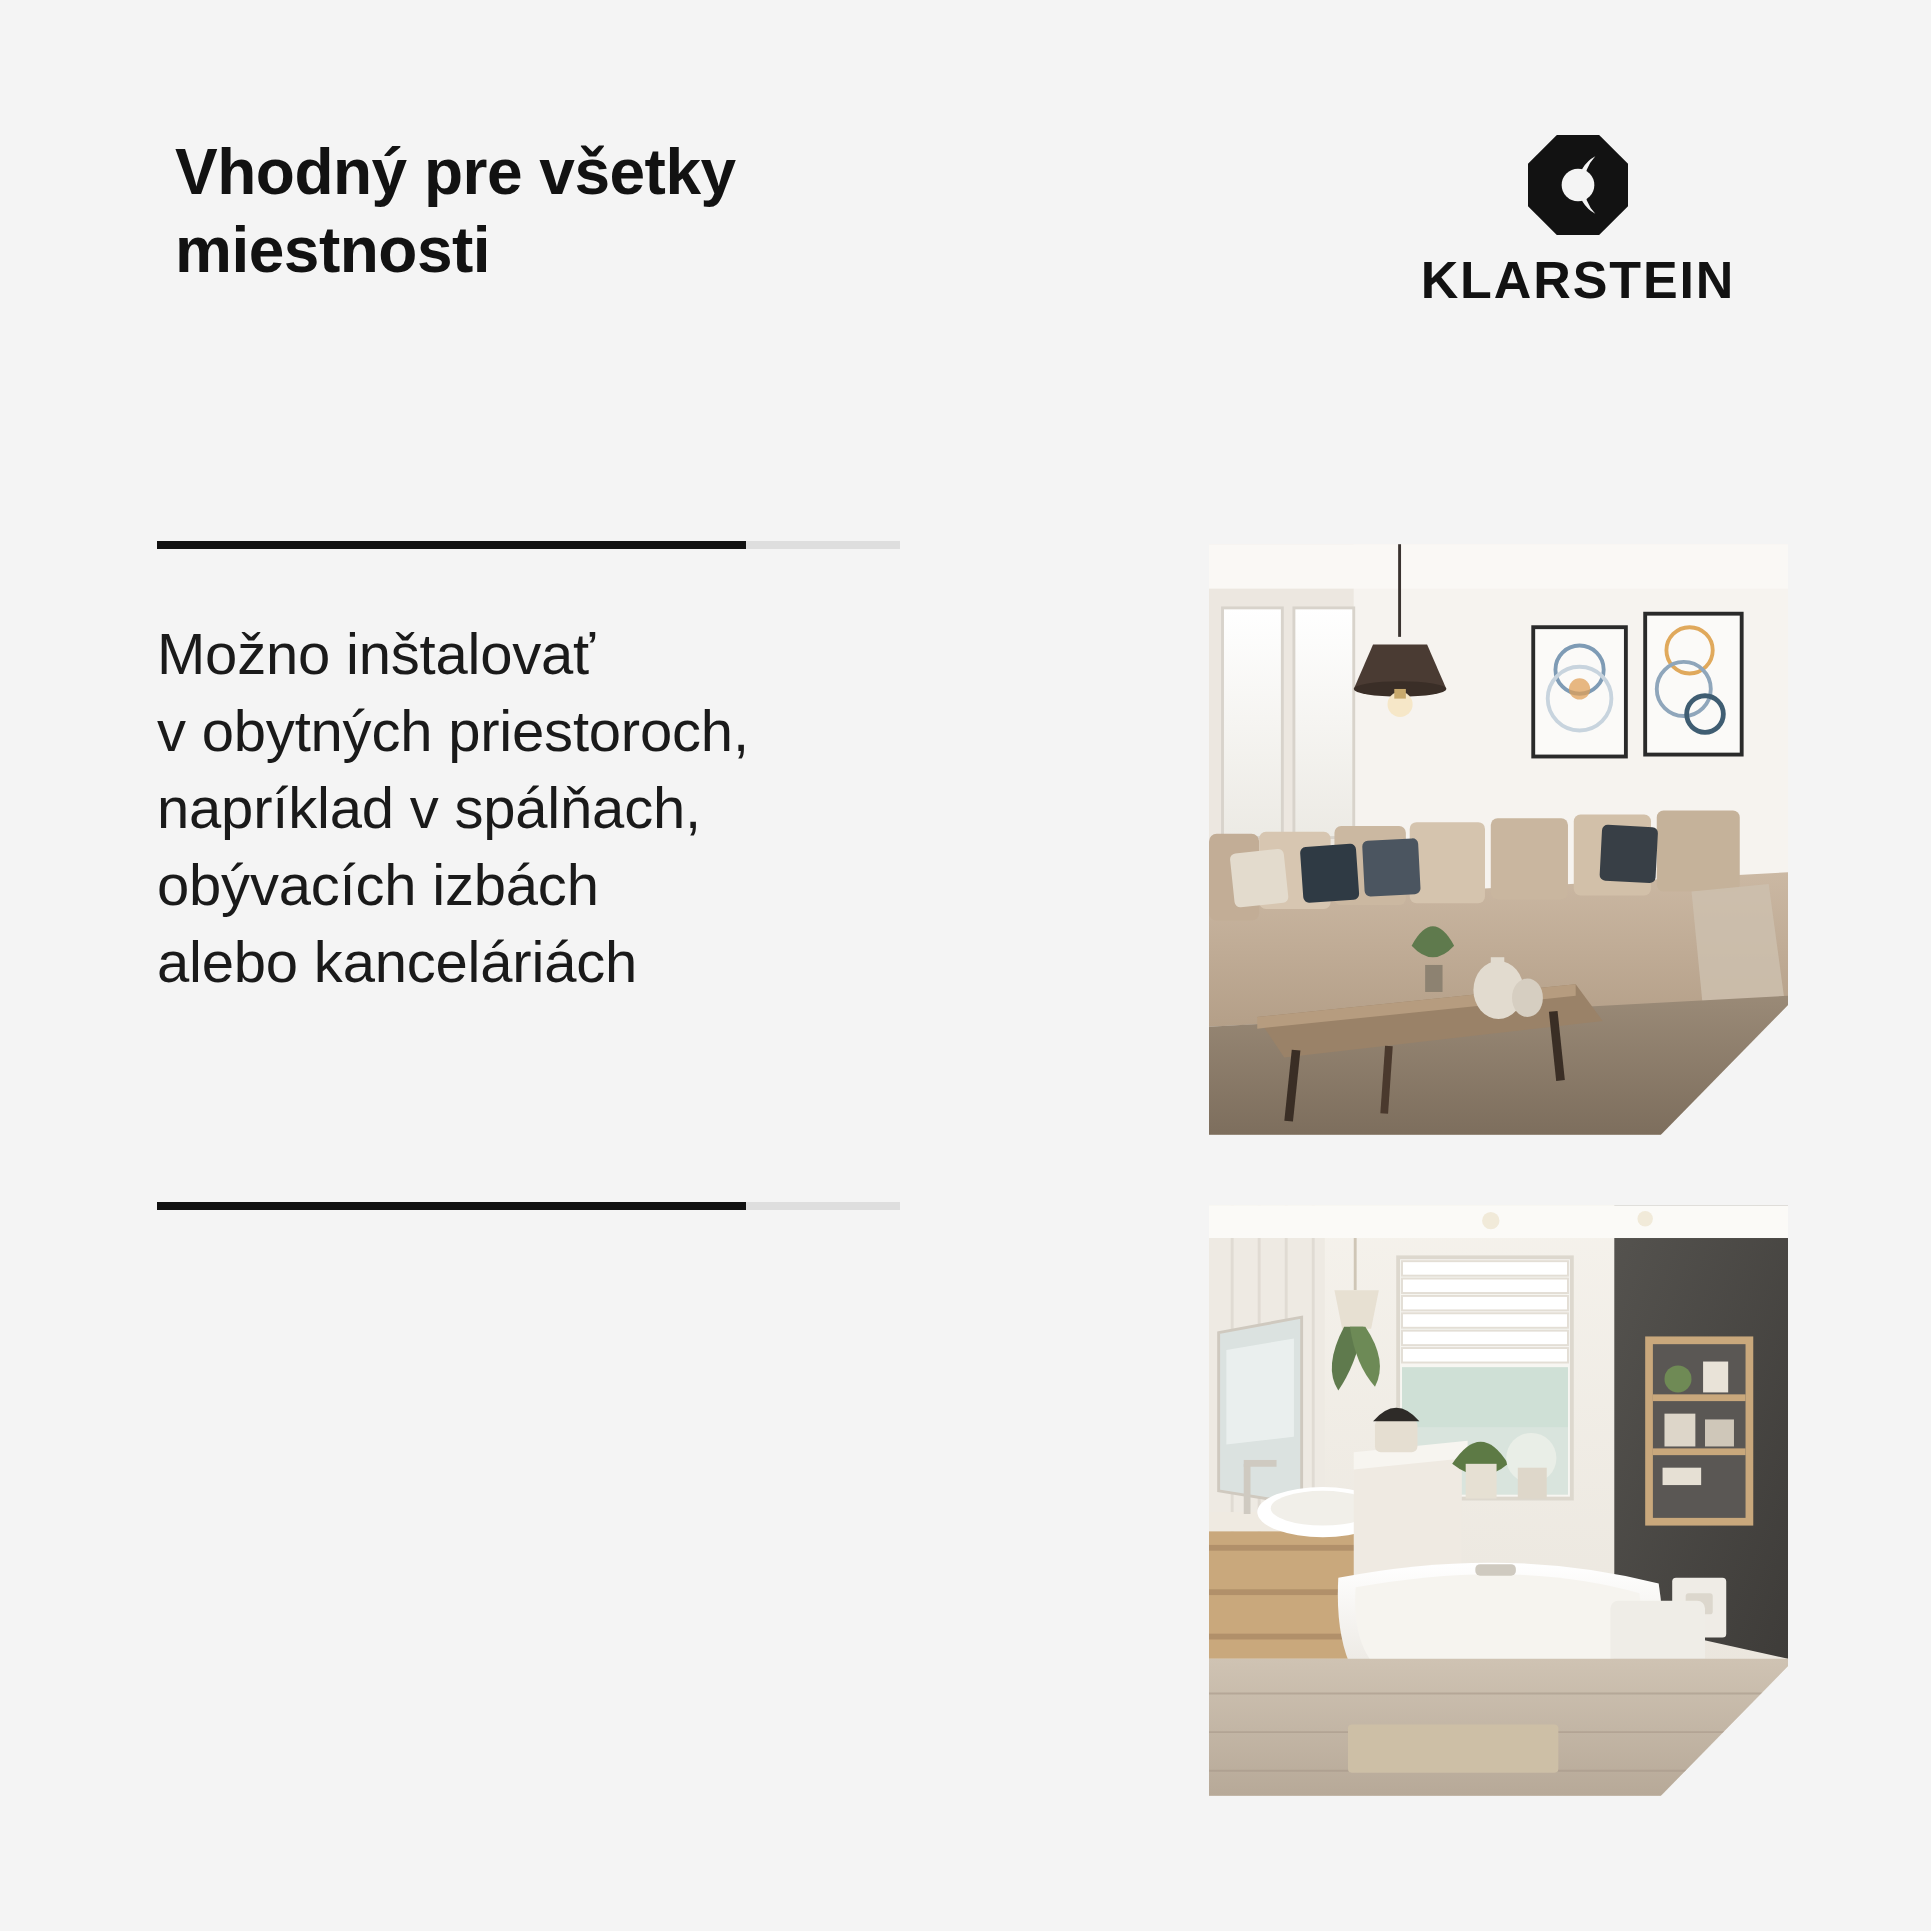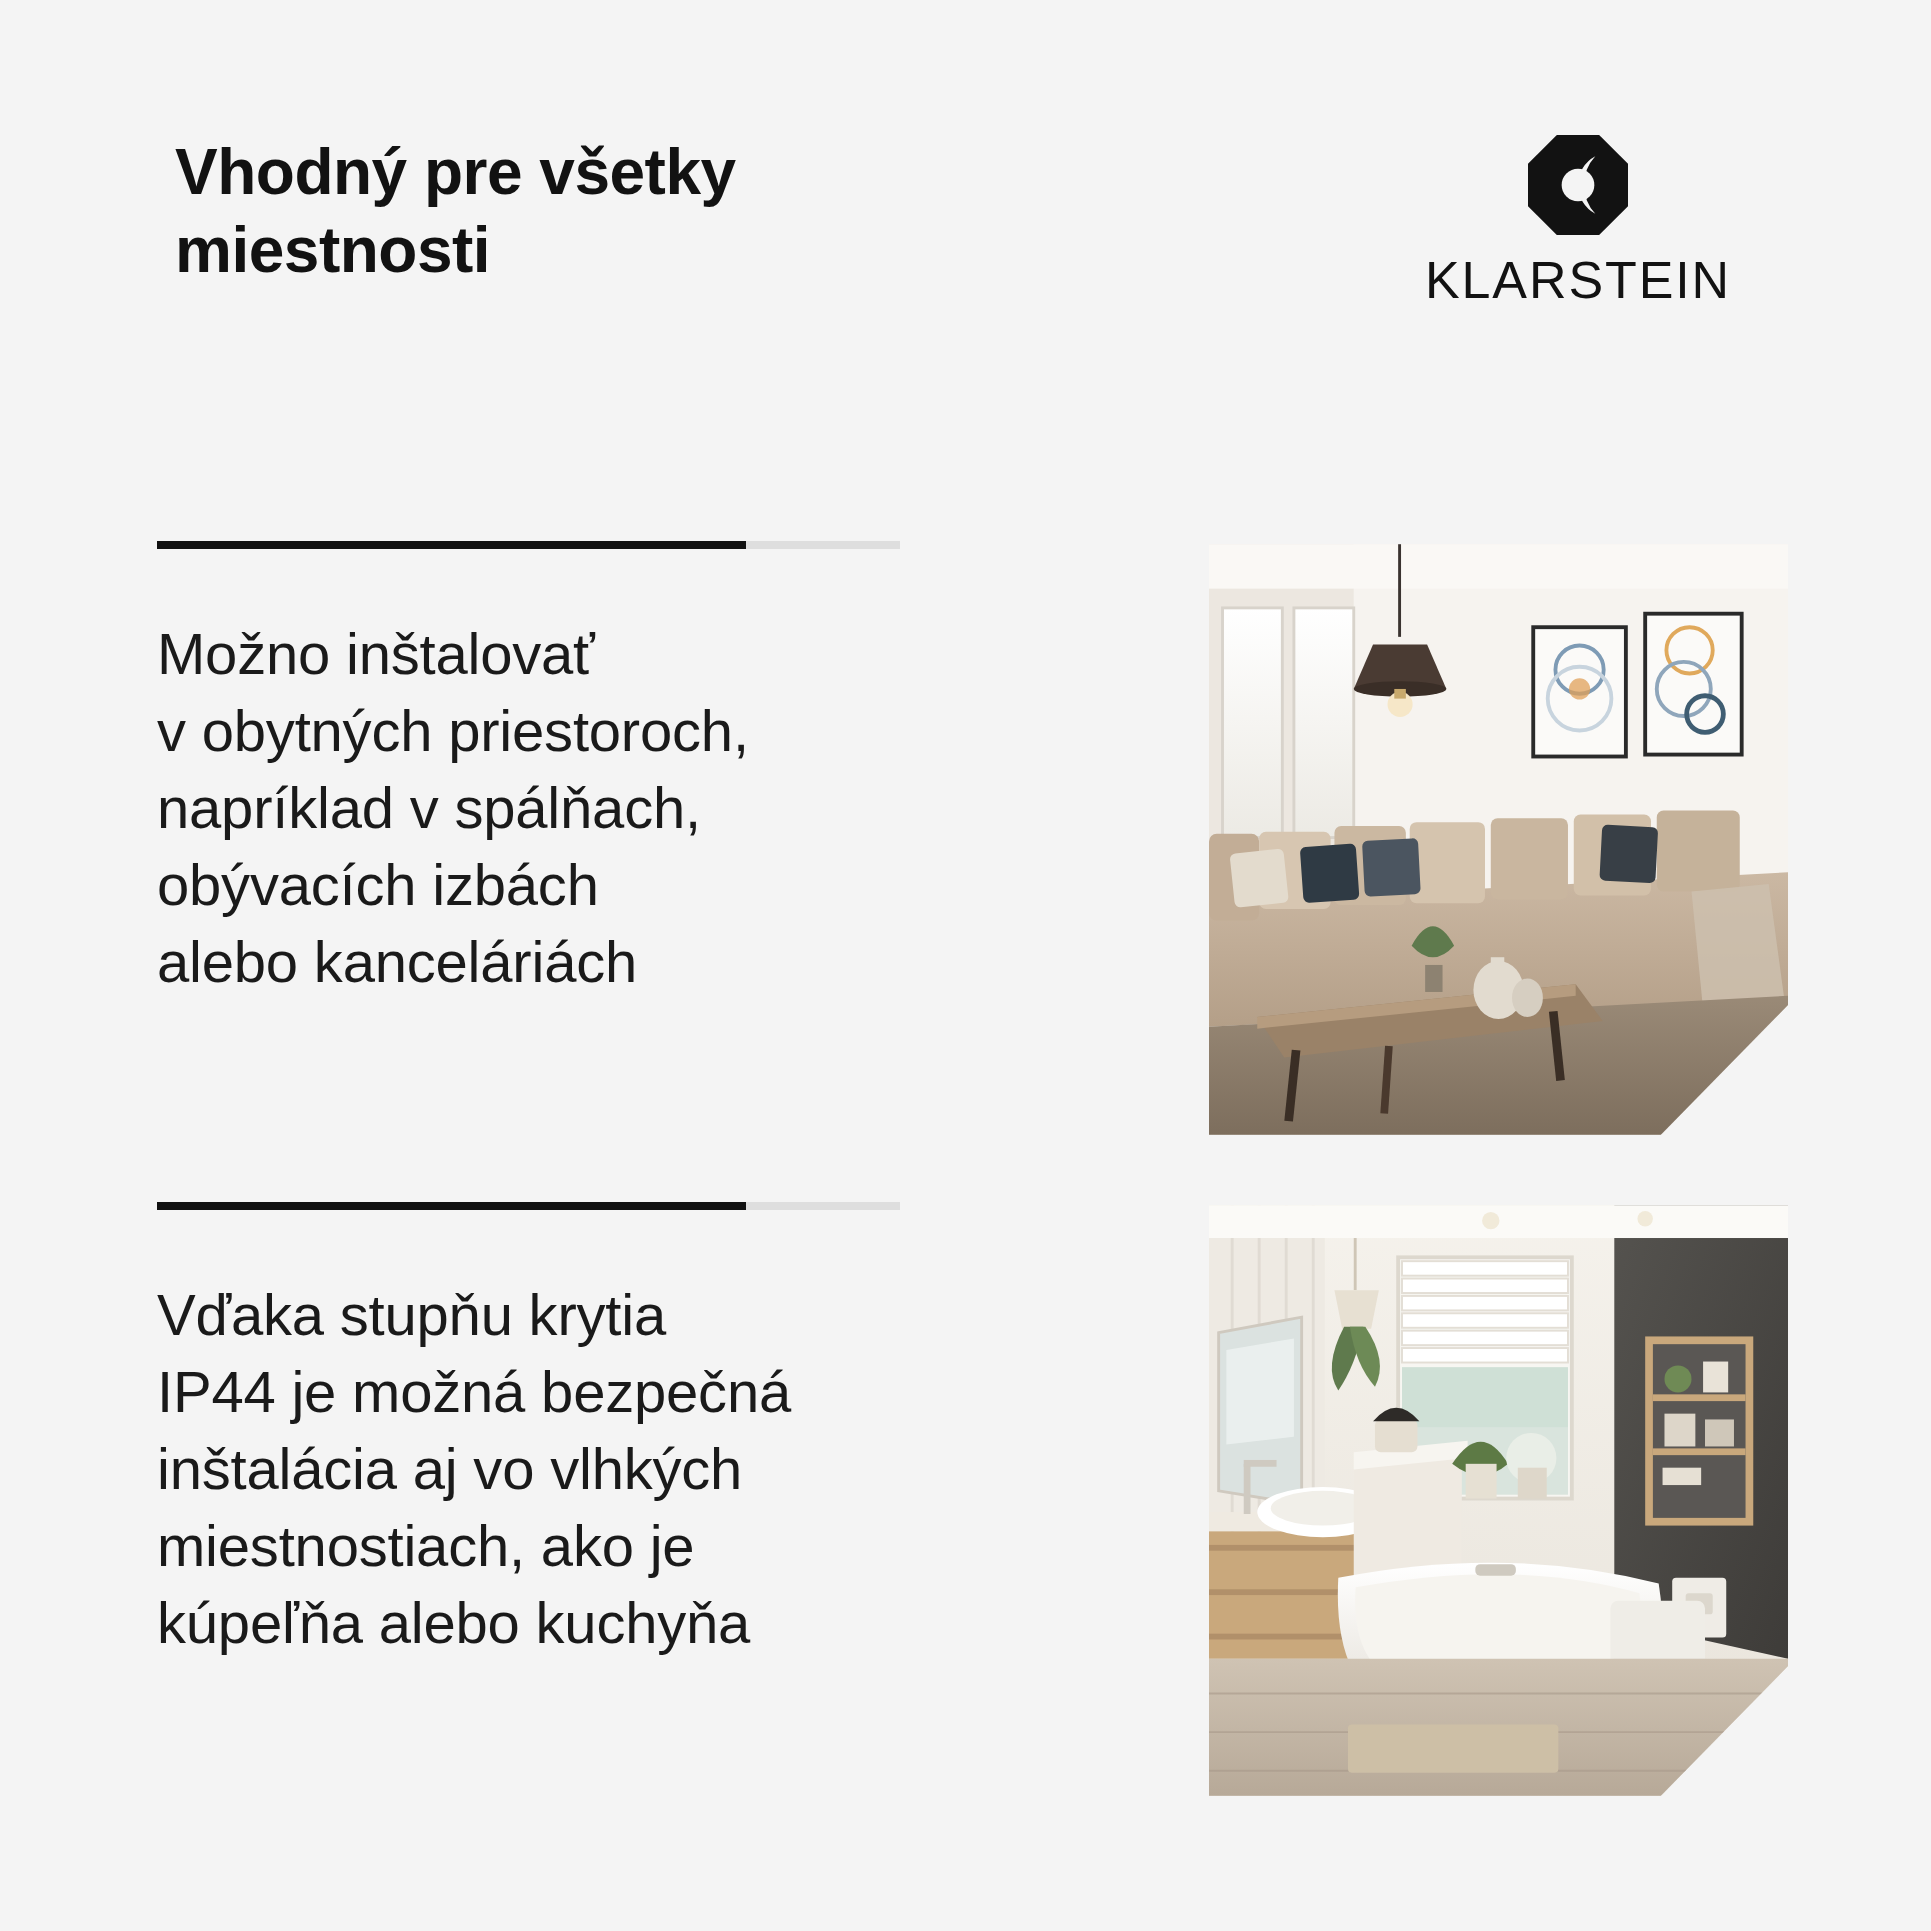--- a/index.html
+++ b/index.html
@@ -46,21 +46,21 @@
     align-items: center;
   }
   .brand-mark {
     width: 100px;
     height: 100px;
     display: block;
   }
   .brand-name {
     margin-top: 19.3px;
     font-size: 52px;
-    font-weight: normal;
+    font-weight: bold;
     letter-spacing: 1.9px;
     color: #121212;
     line-height: 1;
   }
 
   
   .block {
     position: absolute;
     left: 157px;
     width: 743px;
@@ -132,25 +132,20 @@
     <div class="rule"></div>
     <div class="block-text">Možno inštalovať
 v obytných priestoroch,
 napríklad v spálňach,
 obývacích izbách
 alebo kanceláriách</div>
   </div>
 
   <div class="block block-2">
     <div class="rule"></div>
-    <div class="block-text">Vďaka stupňu krytia
-IP44 je možná bezpečná
-inštalácia aj vo vlhkých
-miestnostiach, ako je
-kúpeľňa alebo kuchyňa</div>
   </div>
 
   <div class="photo photo-1">
     <svg viewBox="0 0 600 612" xmlns="http://www.w3.org/2000/svg" aria-hidden="true">
       <defs>
         <linearGradient id="wallG" x1="0" y1="0" x2="0" y2="1">
           <stop offset="0%" stop-color="#f3efe9"></stop>
           <stop offset="100%" stop-color="#e6e0d7"></stop>
         </linearGradient>
         <linearGradient id="sofaG" x1="0" y1="0" x2="0" y2="1">

